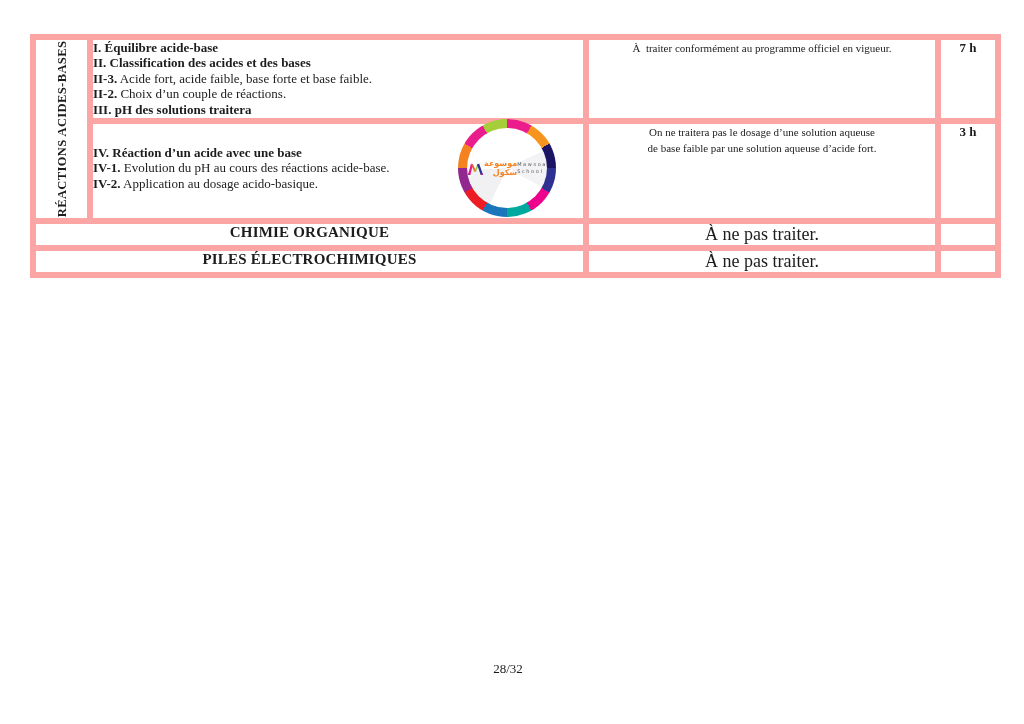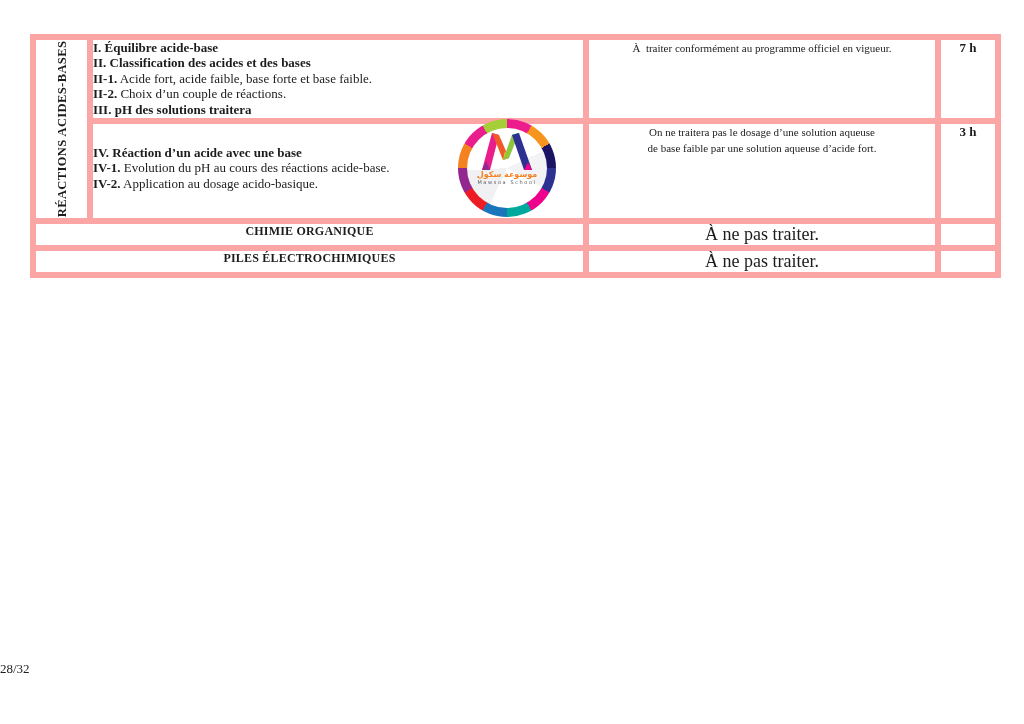--- a/index.html
+++ b/index.html
@@ -56,21 +56,21 @@
   td.c-hours {
     vertical-align: middle;
     text-align: center;
     font-weight: bold;
     font-size: 13px;
   }
   td.c-title {
     vertical-align: middle;
     text-align: center;
     font-weight: bold;
-    font-size: 12px;
+    font-size: 15px;
     letter-spacing: 0.2px;
   }
   td.c-smallnote {
     vertical-align: middle;
     text-align: center;
     font-size: 18px;
   }
 
   
   .logo {
@@ -87,23 +87,23 @@
     
   }
   .logo-inner {
     position: absolute;
     inset: 9px;
     border-radius: 50%;
     background:
       conic-gradient(#ffffff 0 18%, #f3f3f6 18% 33%, #ffffff 33% 57%,
                      #f1f1f4 57% 74%, #ffffff 74% 100%);
     display: flex;
-    flex-direction: column;
+    flex-direction: row;
     align-items: center;
-    justify-content: flex-start;
+    justify-content: center;
   }
   .logo-m { margin-top: 2px; display: block; }
   .logo-arabic {
     font-family: "DejaVu Sans", sans-serif;
     font-size: 8px;
     font-weight: bold;
     color: #f58220;
     line-height: 9px;
     direction: rtl;
   }
@@ -114,21 +114,21 @@
     color: #57585b;
     line-height: 7px;
   }
 
   
   .page-number {
     position: absolute;
     left: 0;
     right: 8px;
     top: 661px;
-    text-align: left;
+    text-align: center;
     font-size: 13px;
   }
 </style>
 </head>
 <body>
 
 <div class="page">
 
   <table class="program">
     <colgroup>
@@ -138,21 +138,21 @@
       <col style="width:60px">
     </colgroup>
     <tbody>
       <tr style="height:84px">
         <td class="c-vert" rowspan="2">
           <span class="vert-text">RÉACTIONS ACIDES-BASES</span>
         </td>
         <td class="c-content">
           <div class="line"><b>I. Équilibre acide-base</b><span></span></div>
           <div class="line"><b>II. Classification des acides et des bases</b><span></span></div>
-          <div class="line"><b>II-1.</b><span> Acide fort, acide faible, base forte et base faible.</span></div>
+          <div class="line"><b>II-3.</b><span> Acide fort, acide faible, base forte et base faible.</span></div>
           <div class="line"><b>II-2.</b><span> Choix d’un couple de réactions.</span></div>
           <div class="line"><b>III. pH des solutions traitera</b><span></span></div>
         </td>
         <td class="c-note">
           <span>À&nbsp; traiter conformément au programme officiel en vigueur.</span>
         </td>
         <td class="c-hours">
           <span>7 h</span>
         </td>
       </tr>

